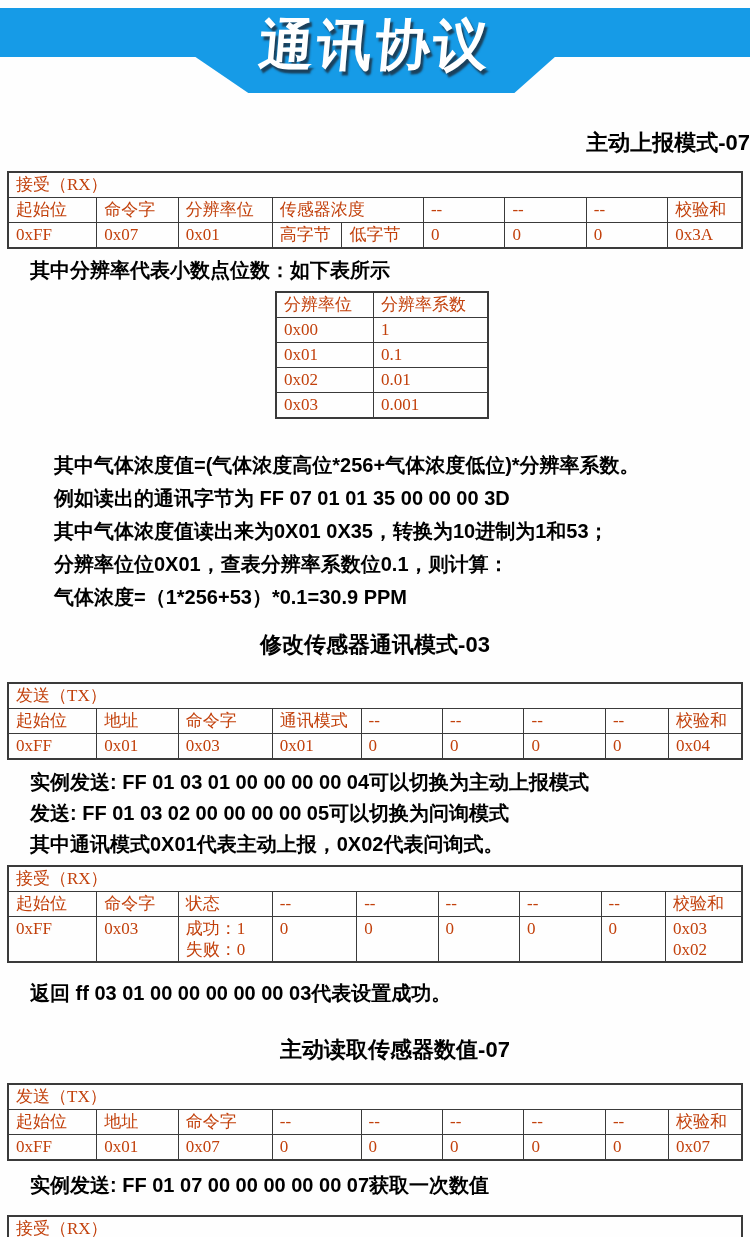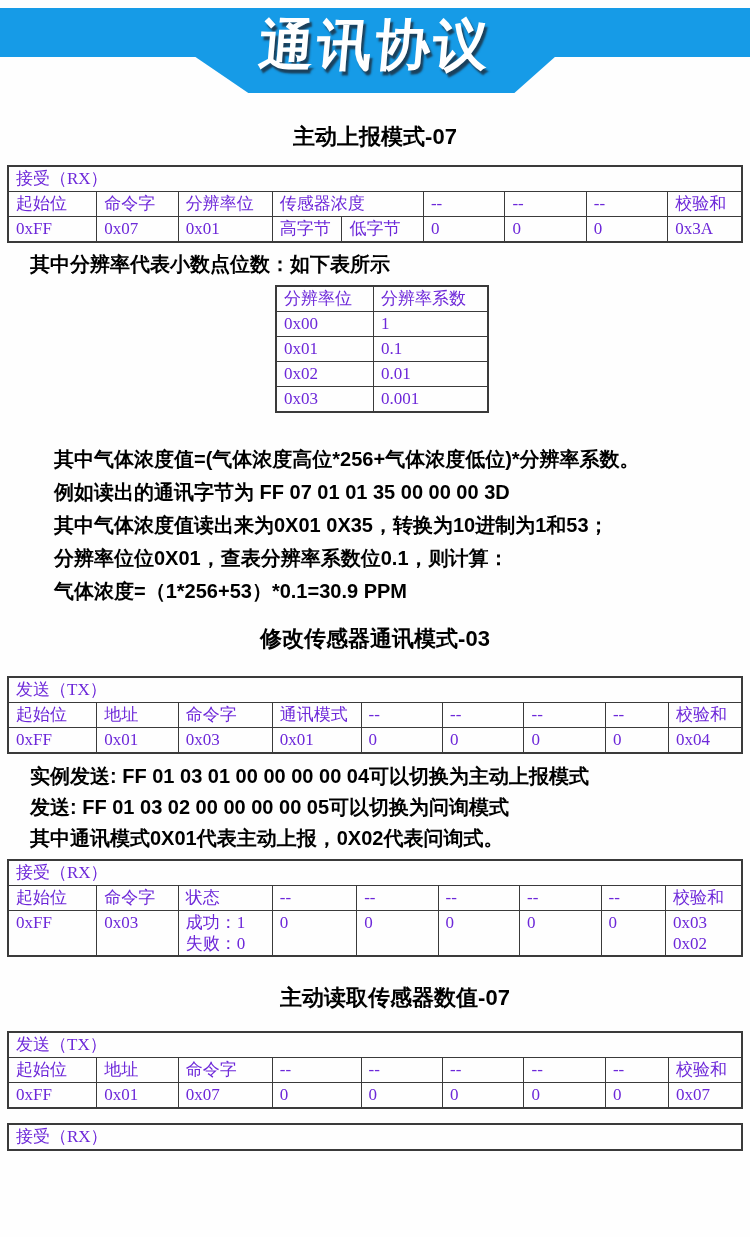--- a/index.html
+++ b/index.html
@@ -20,28 +20,28 @@
     font-size:55px;font-weight:900;color:#ffffff;letter-spacing:3px;
     transform:skewX(-5deg);
     text-shadow:3px 4px 2px rgba(28,48,66,0.85);
     font-family:"Liberation Sans",sans-serif;
   }
   
   .sec-title{
     text-align:center;font-size:22px;font-weight:700;margin:0;
     font-family:"Liberation Sans",sans-serif;color:#000;
   }
-  #title-report{margin-top:22px;}
+  #title-report{margin-top:28px;text-align:right;}
   #title-mode{margin-top:16px;}
   #title-read{margin-top:26px;padding-left:40px;}
   
   table.proto{
     border-collapse:collapse;table-layout:fixed;
     width:736px;margin-left:7px;
-    font-family:"Liberation Serif",serif;font-size:17px;color:#6d28d9;
+    font-family:"Liberation Serif",serif;font-size:17px;color:#c2410c;
     border:2px solid #3a3a3a;
   }
   table.proto td{
     border:1px solid #3a3a3a;padding:1px 7px;height:22px;line-height:21px;
     white-space:pre-line;overflow:hidden;vertical-align:top;text-align:left;
   }
   table.proto td.cap{font-size:17px;}
   table.small{
     width:214px;margin-left:275px;border:2px solid #3a3a3a;
   }
@@ -236,20 +236,21 @@
             <td>0</td>
             <td>0</td>
             <td>0</td>
             <td>0</td>
             <td>0</td>
             <td>0x03
 0x02</td>
           </tr>
         </tbody>
       </table>
+    <p class="body-line" id="result-mode">返回 ff 03 01 00 00 00 00 00 03代表设置成功。</p>
   </section>
 
   <section>
     <h2 class="sec-title" id="title-read">主动读取传感器数值-07</h2>
     <table class="proto" id="tbl-tx-read">
         <colgroup>
           <col style="width: 12.1%;">
           <col style="width: 11.1%;">
           <col style="width: 12.8%;">
           <col style="width: 12.1%;">
@@ -280,20 +281,21 @@
             <td>0x07</td>
             <td>0</td>
             <td>0</td>
             <td>0</td>
             <td>0</td>
             <td>0</td>
             <td>0x07</td>
           </tr>
         </tbody>
       </table>
+    <p class="body-line" id="send-read">实例发送: FF 01 07 00 00 00 00 00 07获取一次数值</p>
     <table class="proto" id="tbl-rx-read">
         <colgroup>
           <col style="width: 12.1%;">
           <col style="width: 11.1%;">
           <col style="width: 12.8%;">
           <col style="width: 9.5%;">
           <col style="width: 11.1%;">
           <col style="width: 11.1%;">
           <col style="width: 11.1%;">
           <col style="width: 11.1%;">

